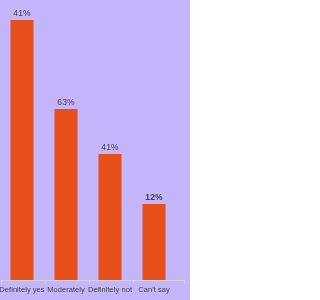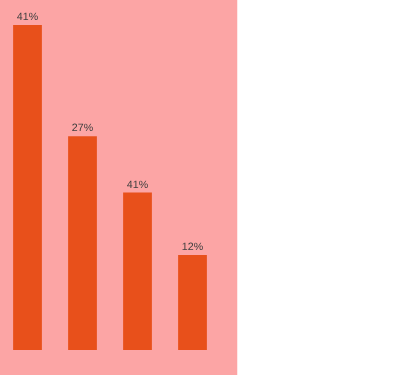--- a/index.html
+++ b/index.html
@@ -13,21 +13,21 @@
     height: 300px;
     overflow: hidden;
     font-family: "Liberation Sans", sans-serif;
     -webkit-font-smoothing: antialiased;
   }
 
   #chart-root {
     position: relative;
     width: 190px;
     height: 300px;
-    background: #fca5a5;
+    background: #c4b5fd;
   }
 
   
   #plot-area {
     position: absolute;
     left: 0;
     top: 0;
     width: 190px;
     height: 280px;
   }
@@ -104,30 +104,44 @@
 <div id="chart-root">
 
   <div id="plot-area">
 
     <div class="bar-group" style="left:-1px;">
       <div class="bar-value" style="bottom:262px;">41%</div>
       <div class="bar" style="height:260px;"></div>
     </div>
 
     <div class="bar-group" style="left:43px;">
-      <div class="bar-value" style="bottom:173px;">27%</div>
+      <div class="bar-value" style="bottom:173px;">63%</div>
       <div class="bar" style="height:171px;"></div>
     </div>
 
     <div class="bar-group" style="left:87px;">
       <div class="bar-value" style="bottom:128px;">41%</div>
       <div class="bar" style="height:126px;"></div>
     </div>
 
-    <div class="bar-group" style="left:131px;">
+    <div class="bar-group" style="left:131px;font-weight:bold;">
       <div class="bar-value" style="bottom:78px;">12%</div>
       <div class="bar" style="height:76px;"></div>
     </div>
 
   </div>
 
+  <div id="category-axis">
+    <div id="axis-line"></div>
+
+    <div class="axis-tick" style="left:1px;"></div>
+    <div class="axis-tick" style="left:45px;"></div>
+    <div class="axis-tick" style="left:89px;"></div>
+    <div class="axis-tick" style="left:133px;"></div>
+    <div class="axis-tick" style="left:184px;"></div>
+
+    <div class="tick-label" style="left:-4px;">Definitely yes</div>
+    <div class="tick-label" style="left:40px;">Moderately</div>
+    <div class="tick-label" style="left:84px;">Definitely not</div>
+    <div class="tick-label" style="left:128px;">Can't say</div>
+  </div>
 
 </div>
 
 </body></html>

